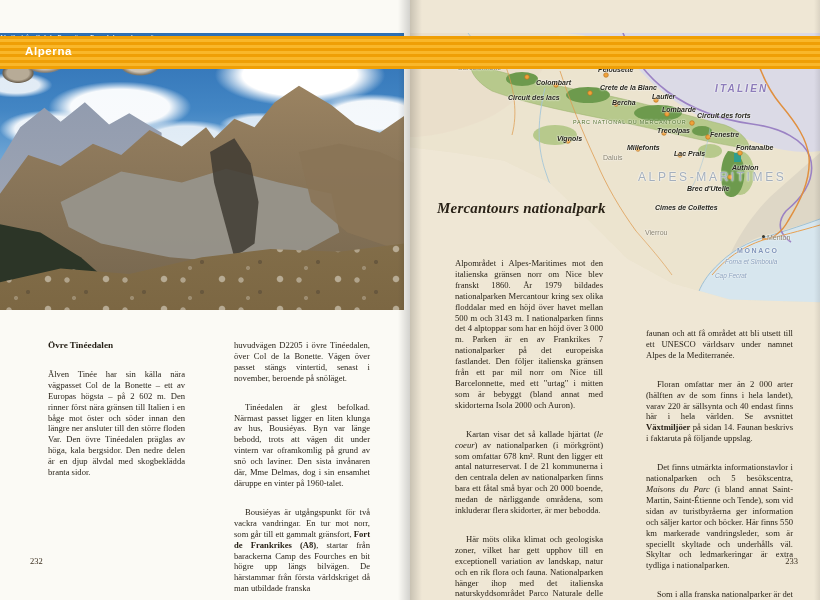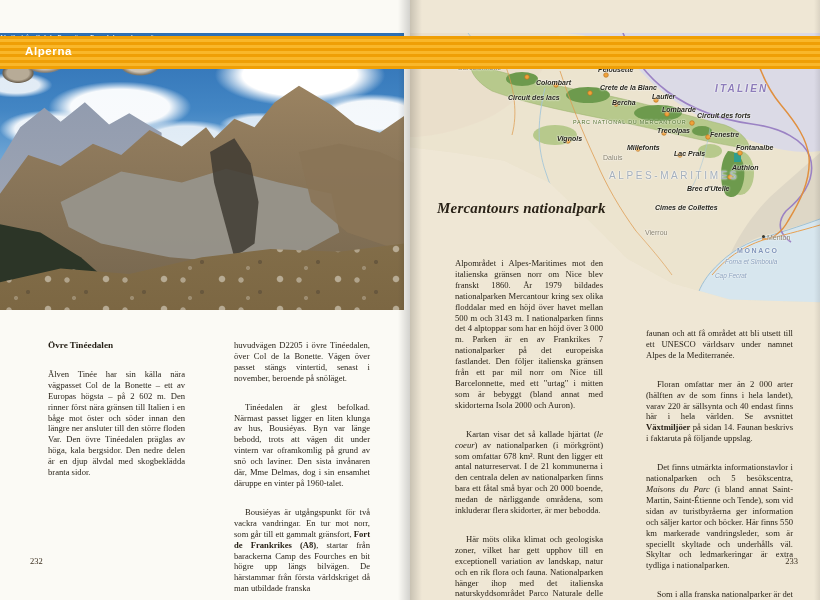--- a/index.html
+++ b/index.html
@@ -80,21 +80,21 @@
   
   .map{position:absolute;left:0;top:33px;width:410px;height:272px;overflow:hidden;
     clip-path:polygon(0 0,100% 0,100% 99%,78% 98%,64% 92%,53% 83%,43% 68%,34% 55%,23% 47%,11% 44%,0 42%);
     background:#ece4cf;}
   .map svg{position:absolute;inset:0;}
   .map-label{position:absolute;white-space:nowrap;font-family:"Liberation Sans",sans-serif;
     text-shadow:0 0 2px rgba(255,255,255,.9),0 0 2px rgba(255,255,255,.9);}
   .trail{font-style:italic;font-weight:bold;font-size:7px;color:#27261d;}
   .town{font-size:7px;color:#89826f;}
   .region-it{font-style:italic;font-weight:bold;font-size:10px;color:#8d7cba;letter-spacing:2.2px;}
-  .dept{font-size:10px;color:#a4afbd;letter-spacing:2.6px;}
+  .dept{font-size:12px;color:#a4afbd;letter-spacing:2.6px;margin-left:29px;}
   .park{font-size:5.4px;color:#51702f;letter-spacing:.8px;}
   .monaco{font-weight:bold;font-size:7px;color:#8095ba;letter-spacing:1.6px;}
   .coast{font-style:italic;font-size:6.4px;color:#8aa0bd;}
   .dot-before::before,.dot-after::after{content:"";display:inline-block;width:3px;height:3px;border-radius:50%;
     background:#3a372e;margin:0 2px;vertical-align:2px;}
 </style>
 </head>
 <body>
 
 <div class="spread">

